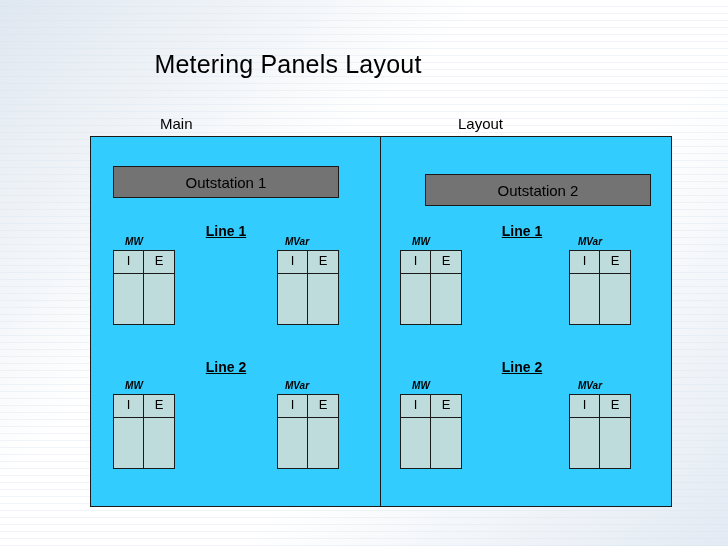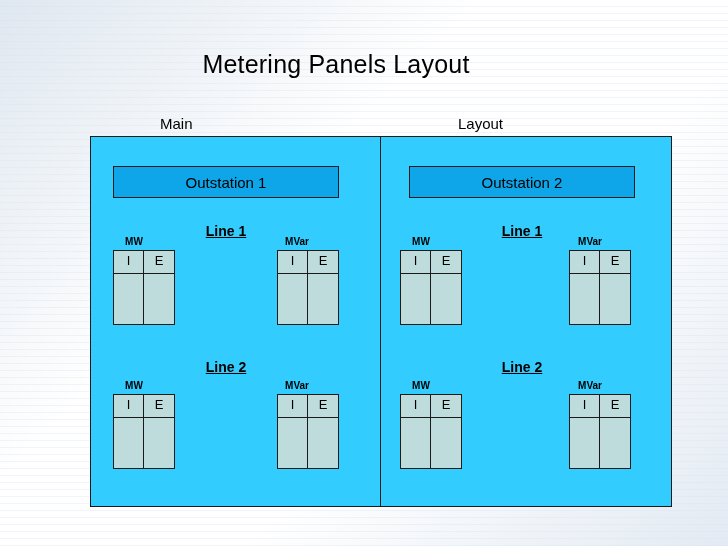--- a/index.html
+++ b/index.html
@@ -31,21 +31,20 @@
 
   .page-title {
     position: absolute;
     top: 50px;
     left: 0;
     width: 576px;
     text-align: center;
     font-size: 25px;
     color: #000000;
     letter-spacing: 0.2px;
-    padding-left: 48px;
   }
 
   .col-label {
     position: absolute;
     font-size: 15px;
     color: #000000;
     text-align: left;
   }
   .col-label.main  { top: 115px; left: 160px; width: 140px; }
   .col-label.check { top: 115px; left: 458px; width: 140px; }
@@ -70,47 +69,48 @@
   .panel.left {
     border-right: 1px solid #1a1a1a;
   }
 
   .outstation {
     position: absolute;
     left: 22px;
     top: 29px;
     width: 226px;
     height: 32px;
-    background: #0ea5e9;
+    background: #737373;
     border: 1px solid #1a1a1a;
     box-sizing: border-box;
     display: flex;
     align-items: center;
     justify-content: center;
     font-size: 15px;
     color: #000000;
   }
-  .panel.right .outstation { left: 28px; }
+  .panel.right .outstation { left: 44px; margin-top: 8px; }
 
   .line-label {
     position: absolute;
     font-size: 14px;
     font-weight: bold;
     color: #000000;
     text-decoration: underline;
     text-align: center;
   }
 
   .unit-label {
     position: absolute;
     font-size: 10px;
     font-weight: bold;
     color: #000000;
     text-align: center;
     width: 40px;
+    font-style: italic;
   }
 
   .meter {
     position: absolute;
     width: 62px;
     height: 75px;
     border: 1px solid #1a1a1a;
     background: #bfdcdc;
     box-sizing: border-box;
     display: flex;

